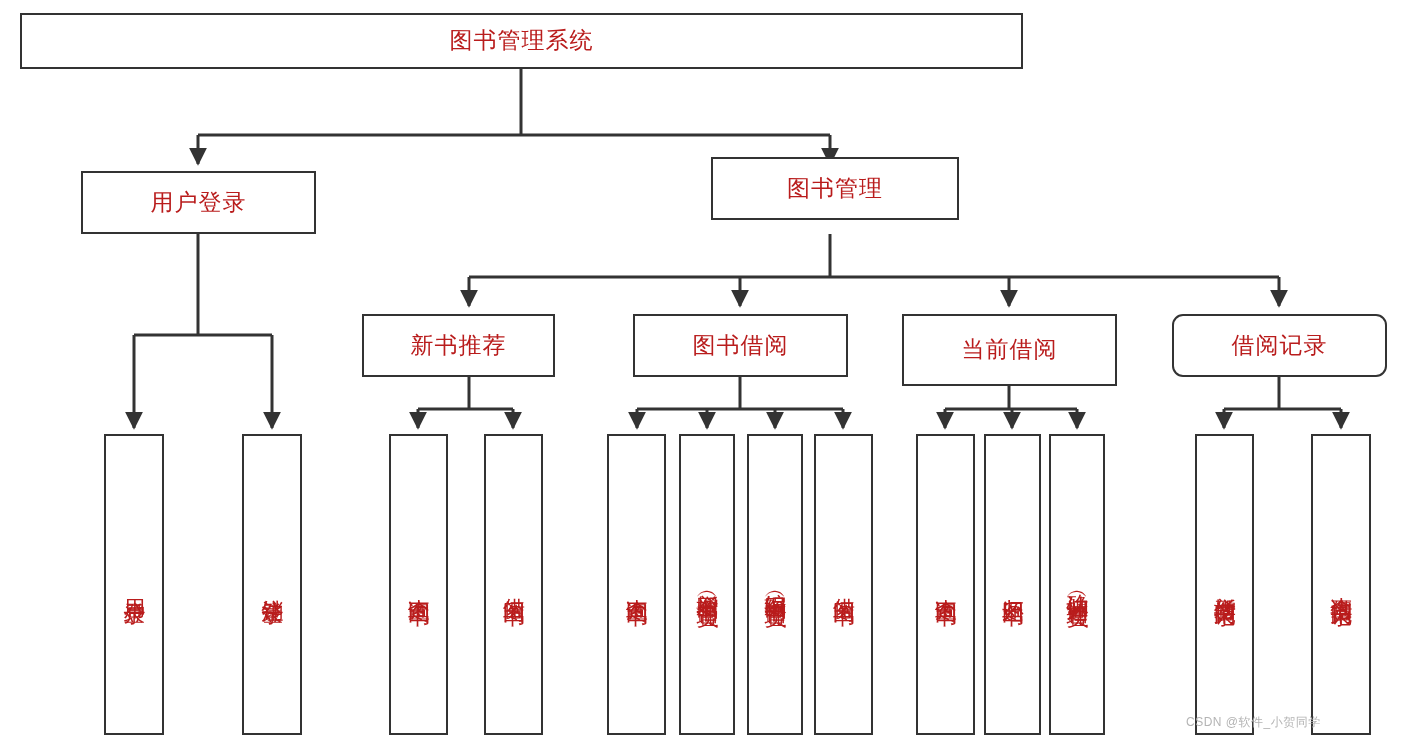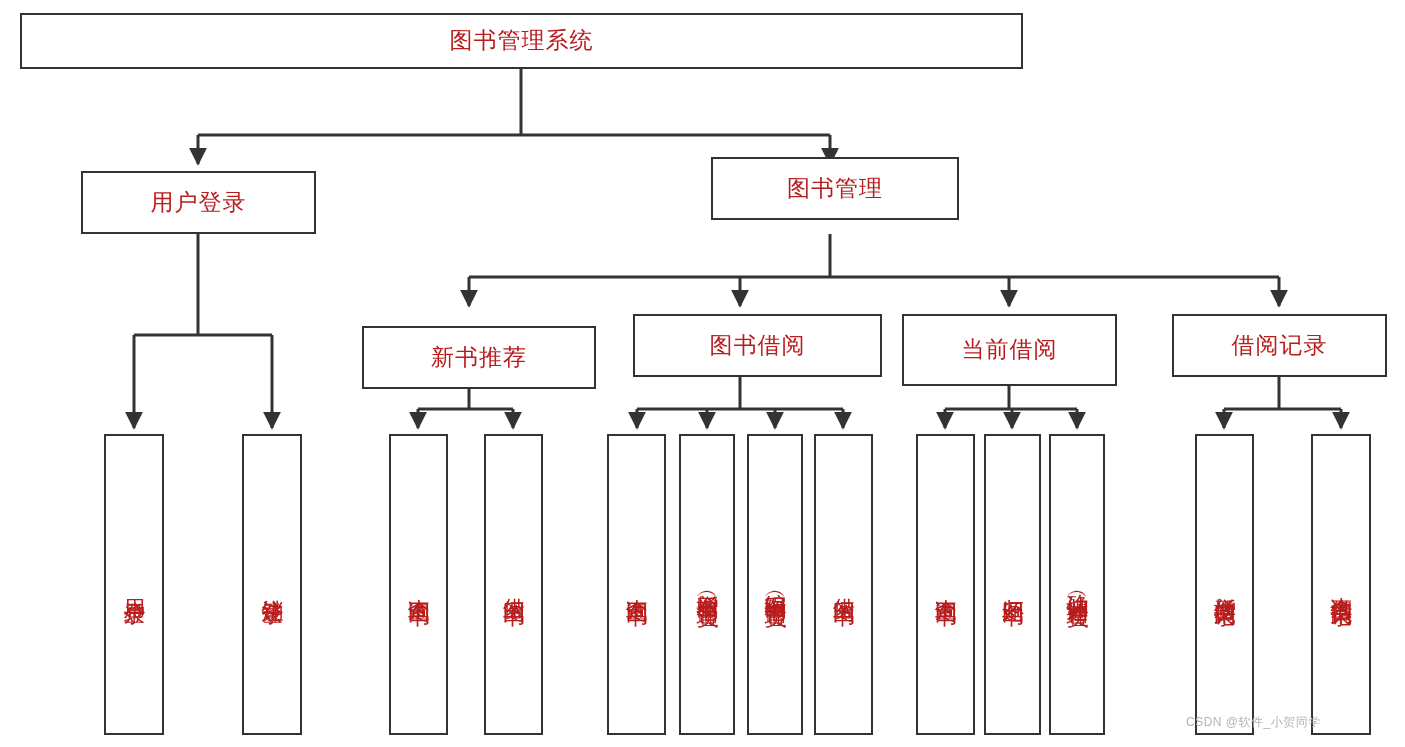--- a/index.html
+++ b/index.html
@@ -128,30 +128,30 @@
     <span>图书管理系统</span>
   </div>
 
   <div class="node horizontal" style="left:81px; top:171px; width:235px; height:63px;">
     <span>用户登录</span>
   </div>
   <div class="node horizontal" style="left:711px; top:157px; width:248px; height:63px;font-family:Liberation Serif, serif;">
     <span>图书管理</span>
   </div>
 
-  <div class="node horizontal" style="left:362px; top:326px; width:234px; height:63px;">
+  <div class="node horizontal" style="left:362px; top:314px; width:193px; height:63px;">
     <span>新书推荐</span>
   </div>
-  <div class="node horizontal" style="left:633px; top:314px; width:249px; height:63px;">
+  <div class="node horizontal" style="left:633px; top:314px; width:215px; height:63px;">
     <span>图书借阅</span>
   </div>
   <div class="node horizontal" style="left:902px; top:314px; width:215px; height:72px;">
     <span>当前借阅</span>
   </div>
-  <div class="node horizontal" style="left:1172px; top:314px; width:215px; height:63px;">
+  <div class="node horizontal" style="left:1172px; top:314px; width:215px; height:63px;border-radius:11px;">
     <span>借阅记录</span>
   </div>
 
   <div class="node vertical" style="left:104px; top:434px; width:60px; height:301px;">
     <span class="vlabel">用户登录</span>
   </div>
   <div class="node vertical" style="left:242px; top:434px; width:60px; height:301px;">
     <span class="vlabel">注销登录</span>
   </div>
 

